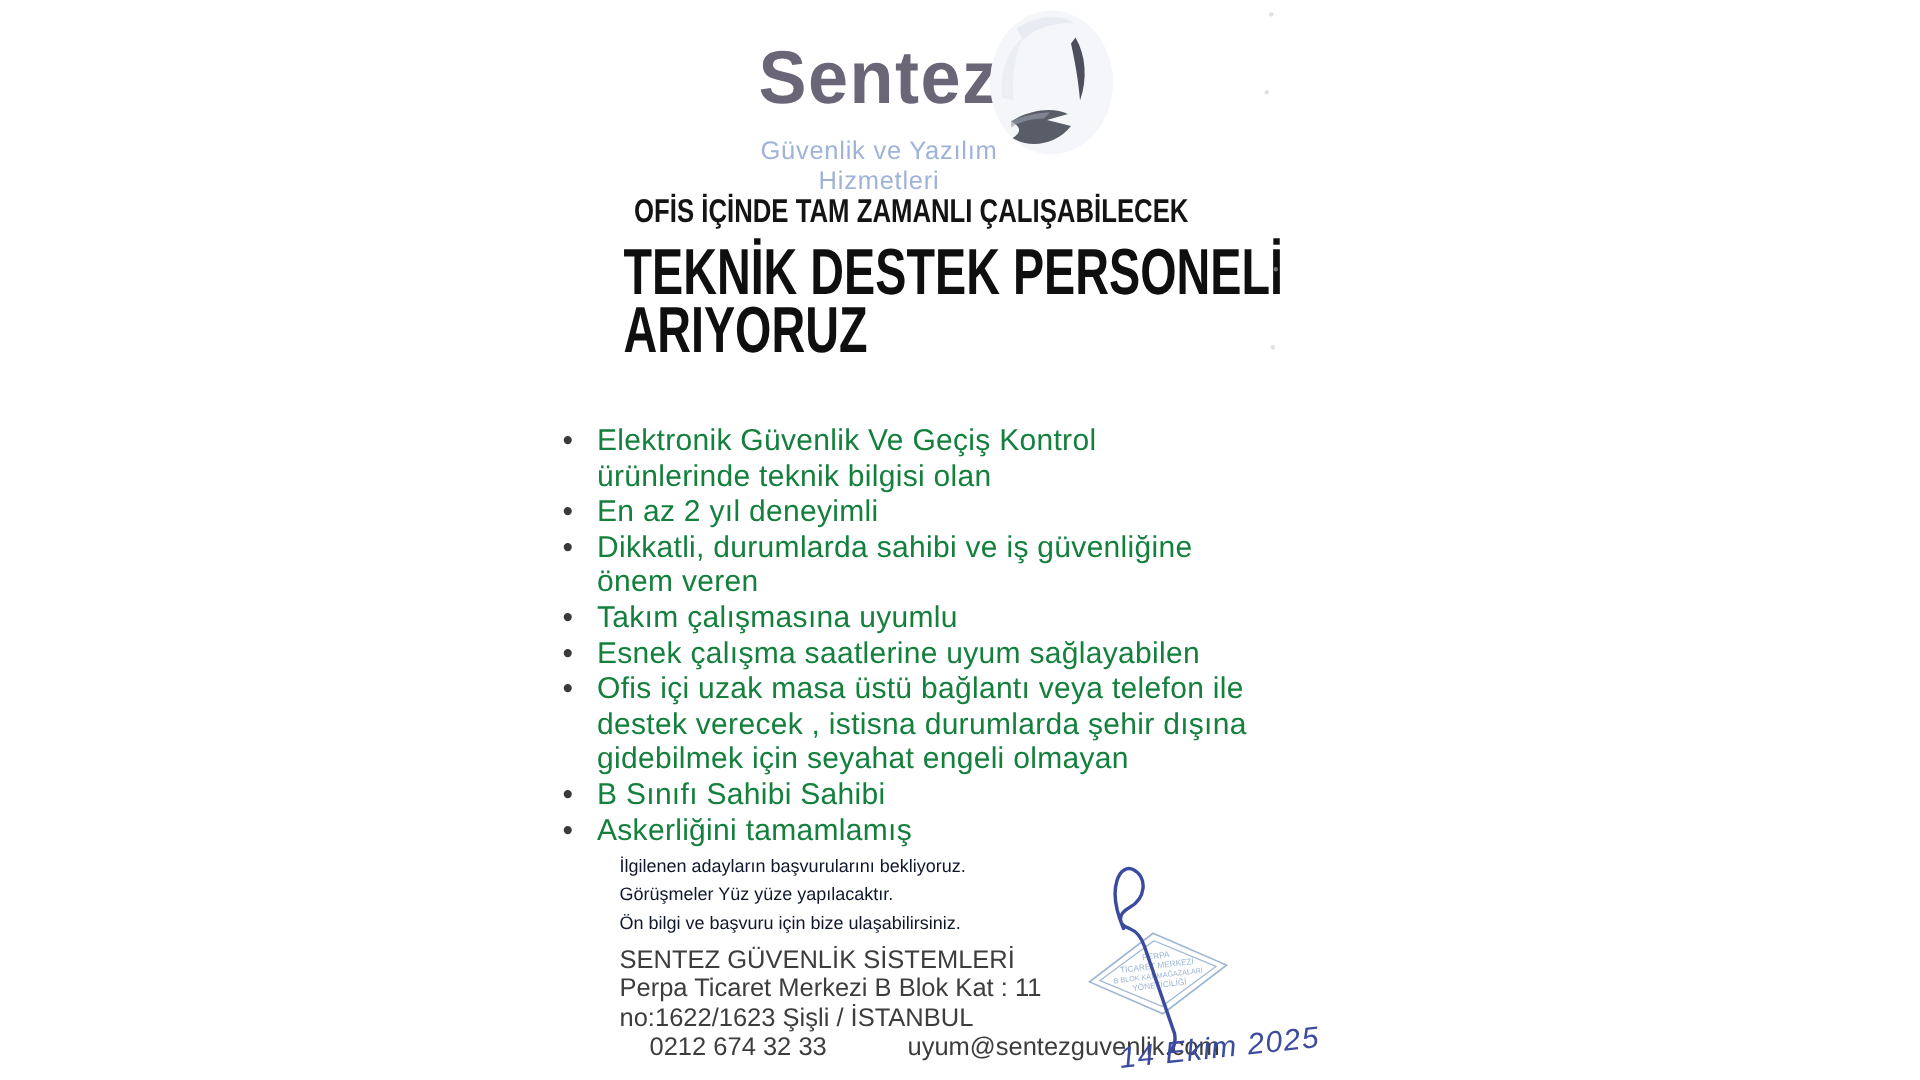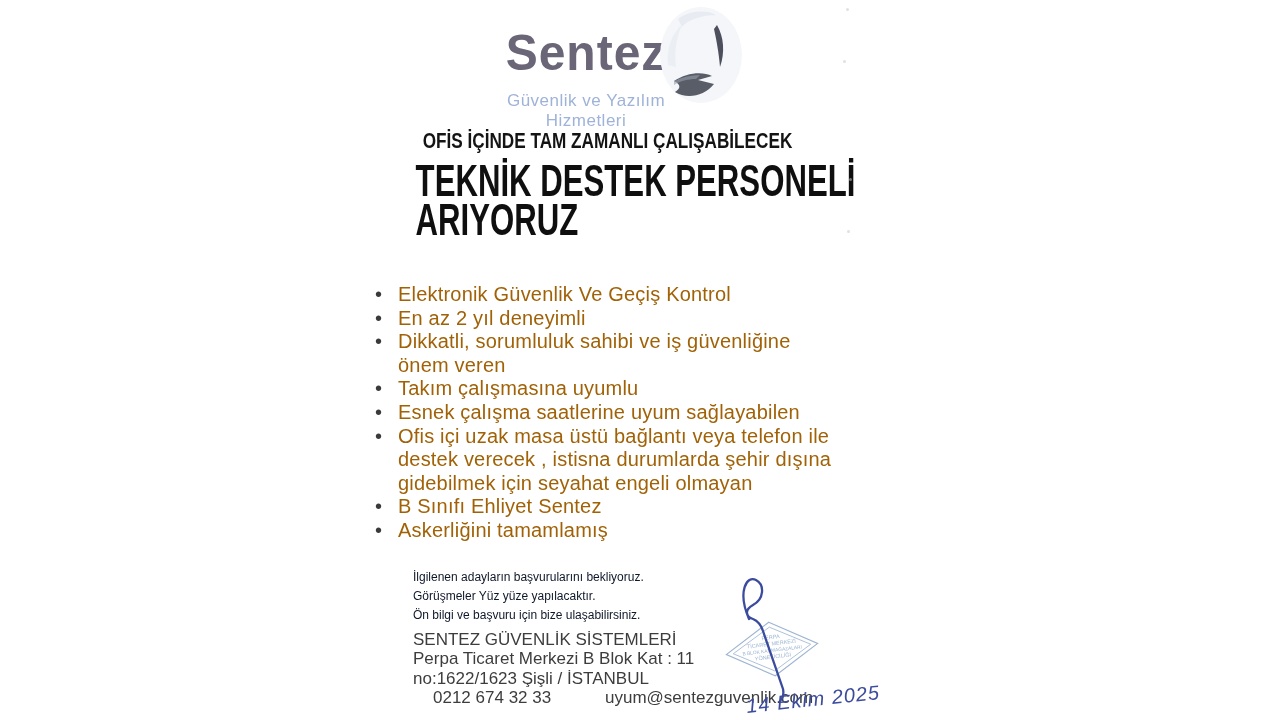--- a/index.html
+++ b/index.html
@@ -19,21 +19,21 @@
   
   .kicker{position:absolute;left:0;top:128px;width:100%;text-align:center;
           font-size:22px;font-weight:bold;color:#141414;letter-spacing:0px;
           transform:scaleX(.78);transform-origin:center;white-space:nowrap;}
   .title{position:absolute;left:0;top:162px;width:100%;text-align:left;
          font-size:41px;line-height:39px;font-weight:bold;color:#0f0f0f;}
   .title .t-line{transform:scaleX(.76) scaleY(1.06);transform-origin:center;white-space:nowrap;}
 
   
   .reqs{position:absolute;left:12px;top:283px;width:480px;margin:0;padding:0;list-style:none;
-        font-size:20px;line-height:23.6px;color:#a16207;letter-spacing:.2px;}
+        font-size:20px;line-height:23.6px;color:#15803d;letter-spacing:.2px;}
   .reqs li{position:relative;padding-left:31px;}
   .reqs li::before{content:"•";position:absolute;left:8px;top:0;font-size:20px;color:#3a3a3a;}
 
   
   .closing{position:absolute;left:58px;top:568px;font-size:12px;line-height:18.8px;color:#0f172a;}
 
   
   .contact{position:absolute;left:58px;top:630px;font-size:17px;line-height:19.4px;color:#3d3d3d;}
   .contact-row{display:flex;margin-left:20px;}
   .contact-phone{width:172px;}
@@ -71,41 +71,42 @@
 
     <div class="kicker">OFİS İÇİNDE TAM ZAMANLI ÇALIŞABİLECEK</div>
     <div class="title">
       <div class="t-line">TEKNİK DESTEK PERSONELİ</div>
       <div class="t-line">ARIYORUZ</div>
     </div>
 
     <ul class="reqs">
       <li>
         <div>Elektronik Güvenlik Ve Geçiş Kontrol</div>
+        <div>ürünlerinde teknik bilgisi olan</div>
       </li>
       <li>
         <div>En az 2 yıl deneyimli</div>
       </li>
       <li>
-        <div>Dikkatli, sorumluluk sahibi ve iş güvenliğine</div>
+        <div>Dikkatli, durumlarda sahibi ve iş güvenliğine</div>
         <div>önem veren</div>
       </li>
       <li>
         <div>Takım çalışmasına uyumlu</div>
       </li>
       <li>
         <div>Esnek çalışma saatlerine uyum sağlayabilen</div>
       </li>
       <li>
         <div>Ofis içi uzak masa üstü bağlantı veya telefon ile</div>
         <div>destek verecek , istisna durumlarda şehir dışına</div>
         <div>gidebilmek için seyahat engeli olmayan</div>
       </li>
       <li>
-        <div>B Sınıfı Ehliyet Sentez</div>
+        <div>B Sınıfı Sahibi Sahibi</div>
       </li>
       <li>
         <div>Askerliğini tamamlamış</div>
       </li>
     </ul>
 
     <div class="closing">
       <div>İlgilenen adayların başvurularını bekliyoruz.</div>
       <div>Görüşmeler Yüz yüze yapılacaktır.</div>
       <div>Ön bilgi ve başvuru için  bize ulaşabilirsiniz.</div>

